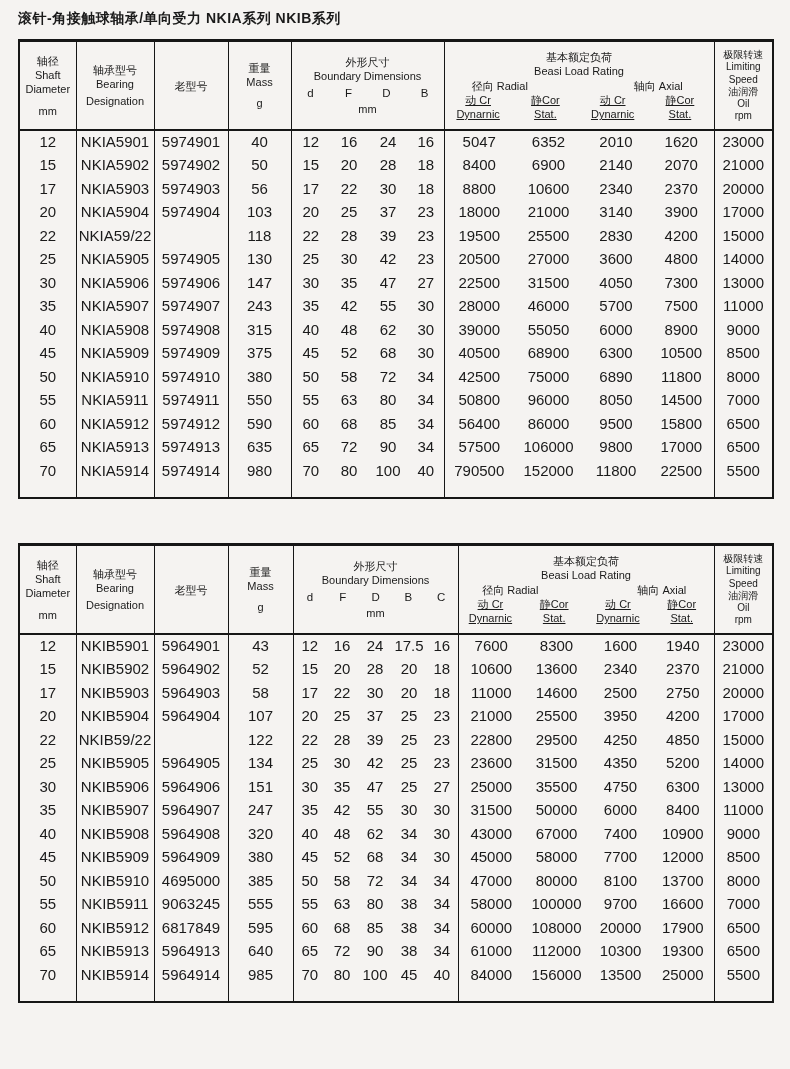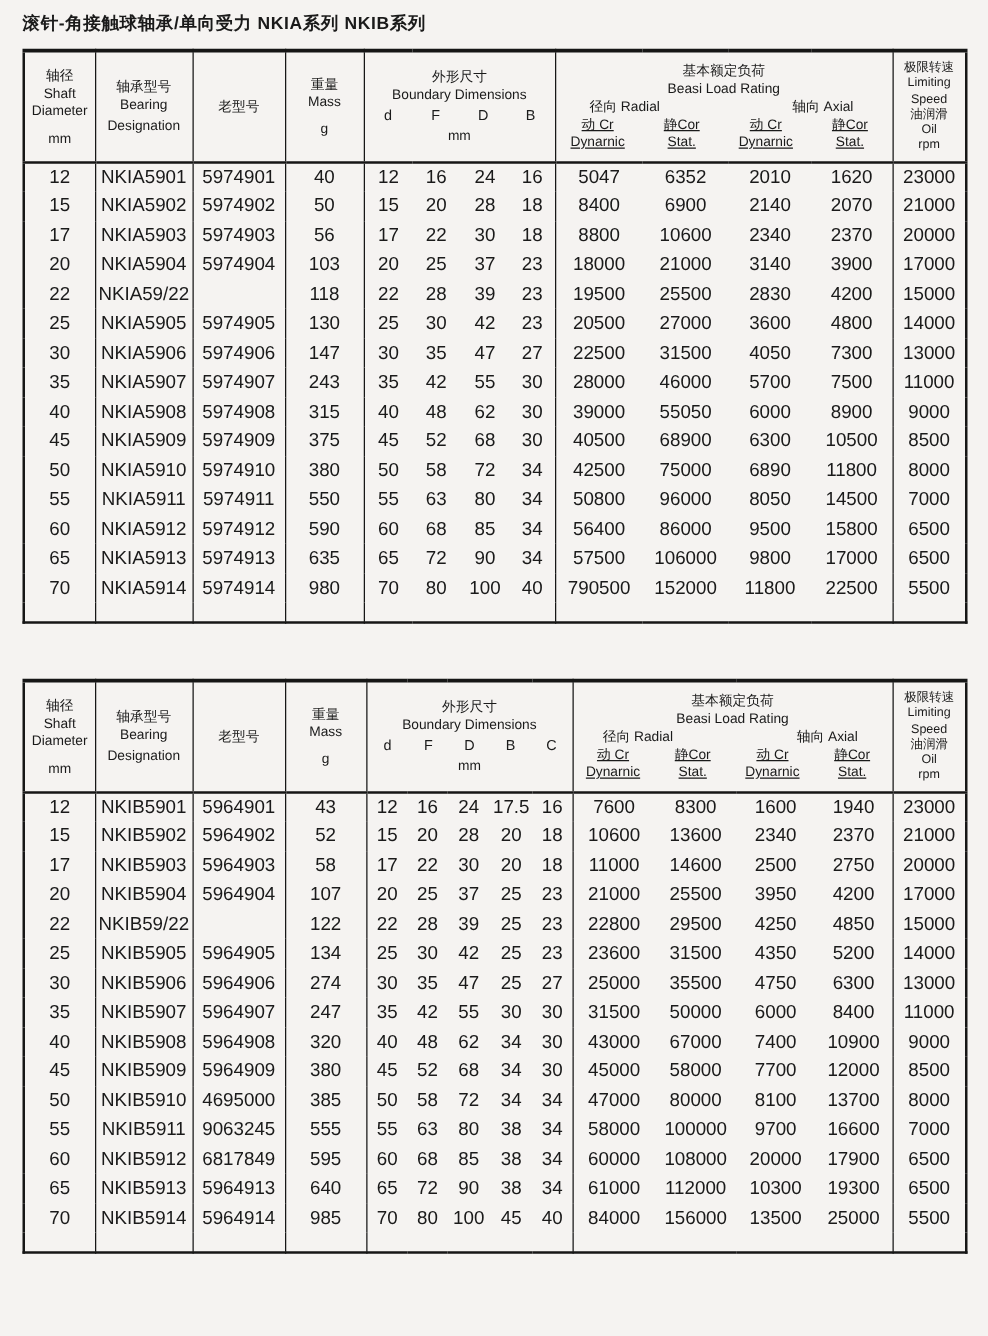--- a/index.html
+++ b/index.html
@@ -571,21 +571,21 @@
           <td class="gs">23600</td>
           <td>31500</td>
           <td>4350</td>
           <td>5200</td>
           <td class="gs">14000</td>
         </tr>
         <tr>
           <td>30</td>
           <td class="gs">NKIB5906</td>
           <td class="gs">5964906</td>
-          <td class="gs">274</td>
+          <td class="gs">151</td>
           <td class="gs">30</td>
           <td>35</td>
           <td>47</td>
           <td>25</td>
           <td>27</td>
           <td class="gs">25000</td>
           <td>35500</td>
           <td>4750</td>
           <td>6300</td>
           <td class="gs">13000</td>

